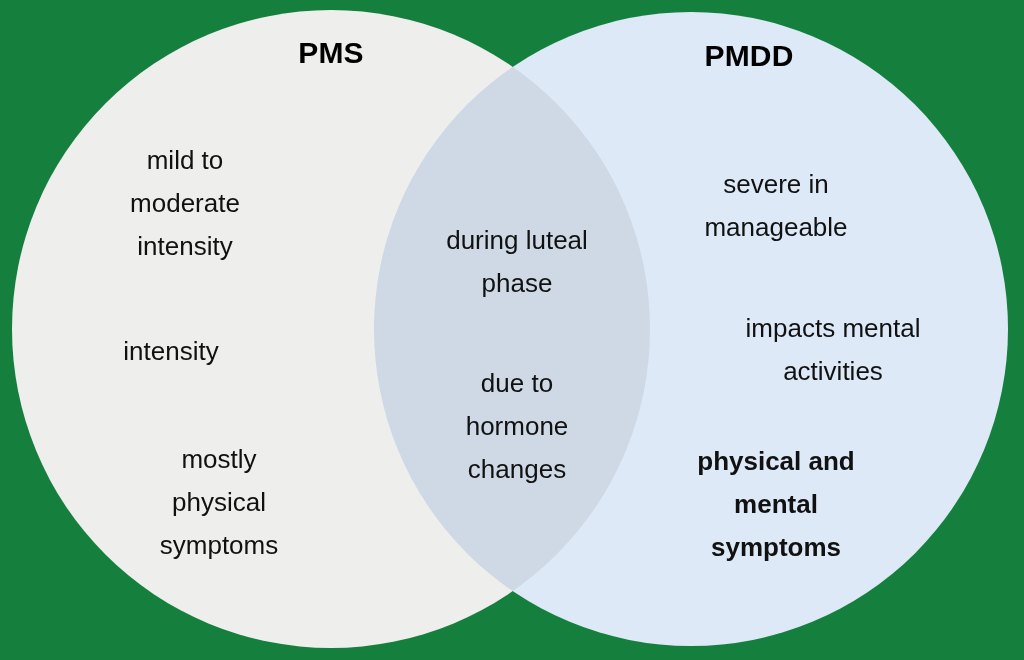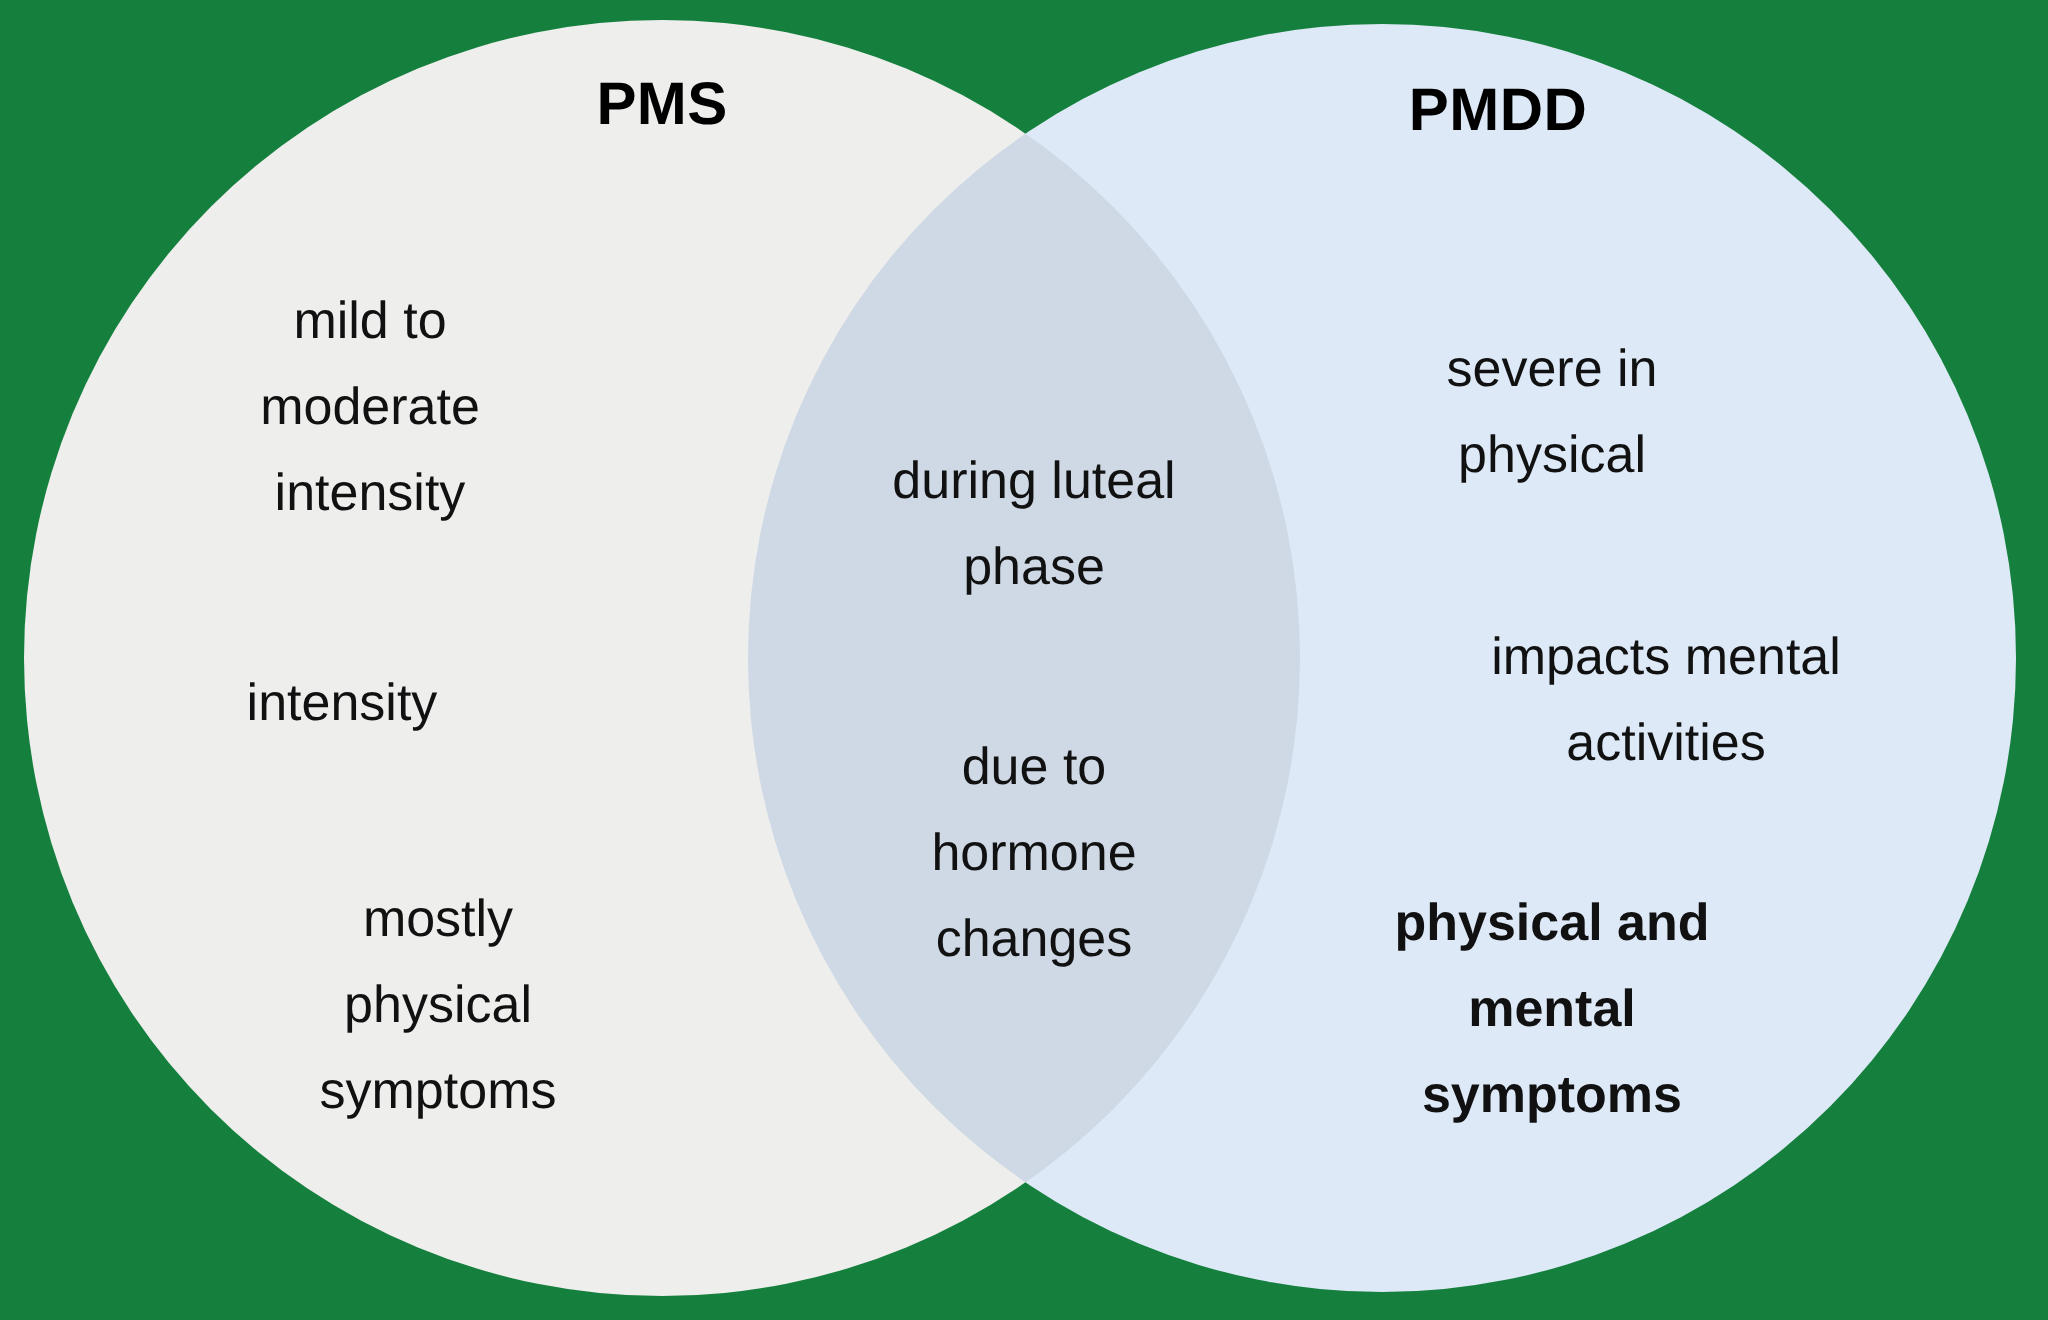--- a/index.html
+++ b/index.html
@@ -125,21 +125,21 @@
 symptoms</div>
 
     <div class="venn-entry entry-mid-0">during luteal
 phase</div>
 
     <div class="venn-entry entry-mid-1">due to
 hormone
 changes</div>
 
     <div class="venn-entry entry-right-0">severe in
-physical</div>
+manageable</div>
 
     <div class="venn-entry entry-right-1">impacts mental
 activities</div>
 
     <div class="venn-entry entry-right-2">physical and
 mental
 symptoms</div>
 
   </div>
 </div>

